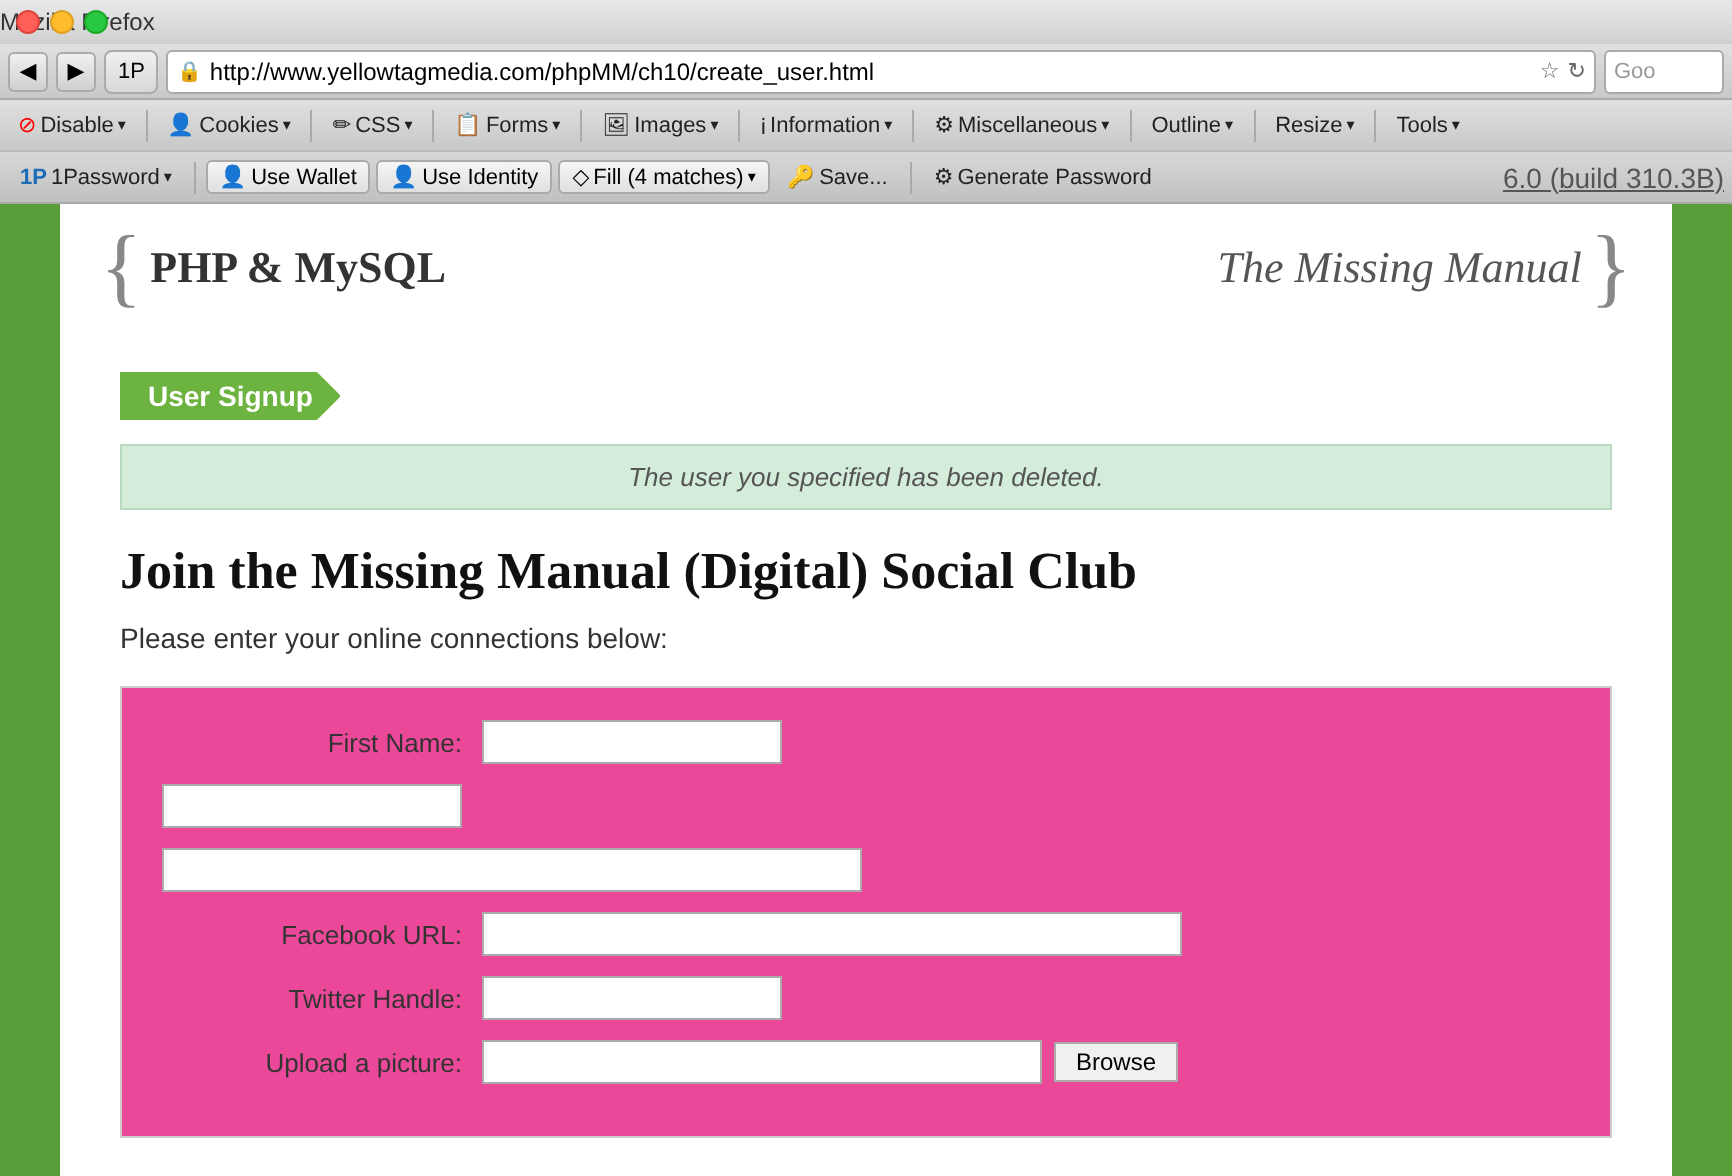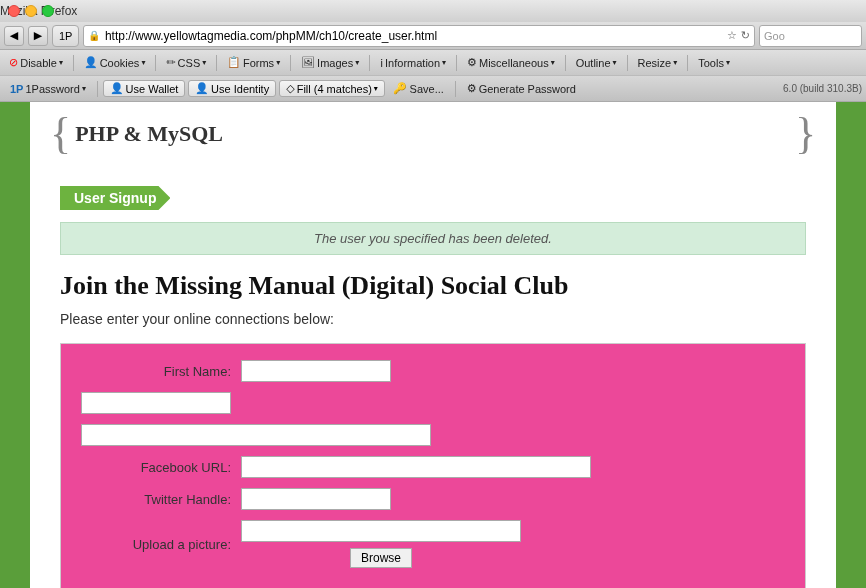--- a/index.html
+++ b/index.html
@@ -74,21 +74,21 @@
     .address-bar-container .lock-icon { font-size: 10px; color: #666; }
     .address-input {
       flex: 1;
       border: none;
       outline: none;
       font-size: 12px;
       background: transparent;
     }
     .star-icon, .refresh-icon { font-size: 11px; color: #666; cursor: pointer; }
     .search-bar {
-      width: 103px;
+      width: 60px;
       height: 22px;
       border: 1px solid #aaa;
       border-radius: 3px;
       padding: 0 4px;
       font-size: 11px;
       display: flex;
       align-items: center;
       background: #fff;
     }
 
@@ -251,21 +251,20 @@
       width: 150px;
       height: 22px;
       border: 1px solid #aaa;
       padding: 2px 4px;
       font-size: 12px;
     }
     .browse-row {
       display: flex;
       align-items: center;
       gap: 6px;
-      flex-direction: column;
     }
     .browse-input {
       width: 280px;
       height: 22px;
       border: 1px solid #aaa;
       padding: 2px 4px;
       font-size: 12px;
     }
     .browse-btn {
       padding: 2px 10px;
@@ -384,32 +383,33 @@
   <button class="toolbar2-btn">
     <span>🔑</span>
     <span>Save...</span>
   </button>
   <div class="toolbar-separator"></div>
   <button class="toolbar2-btn">
     <span>⚙</span>
     <span>Generate Password</span>
   </button>
   <div style="flex:1;"></div>
-  <span style="font-size:10px;color:#555;">6.0 (build 310.3B)</span>
+  <span style="font-size:14px;color:#555;text-decoration:underline;">6.0 (build 310.3B)</span>
 </div>
 
 <div class="browser-content">
   <div class="page-wrapper">
 
     <div class="site-header">
       <div style="display:flex;align-items:center;">
         <span style="font-size:44px;font-family:Georgia,serif;color:#888;line-height:1;">{</span>
         <span style="font-size:22px;font-weight:bold;font-family:Georgia,serif;color:#333;margin-left:4px;">PHP &amp; MySQL</span>
       </div>
       <div style="display:flex;align-items:center;">
+        <span style="font-size:22px;font-family:Georgia,serif;color:#555;font-style:italic;">The Missing Manual</span>
         <span style="font-size:44px;font-family:Georgia,serif;color:#888;line-height:1;margin-left:4px;">}</span>
       </div>
     </div>
 
     <div class="main-content">
       <div class="user-signup-banner">
         <span>User Signup</span>
       </div>
 
       <div class="message-box">

